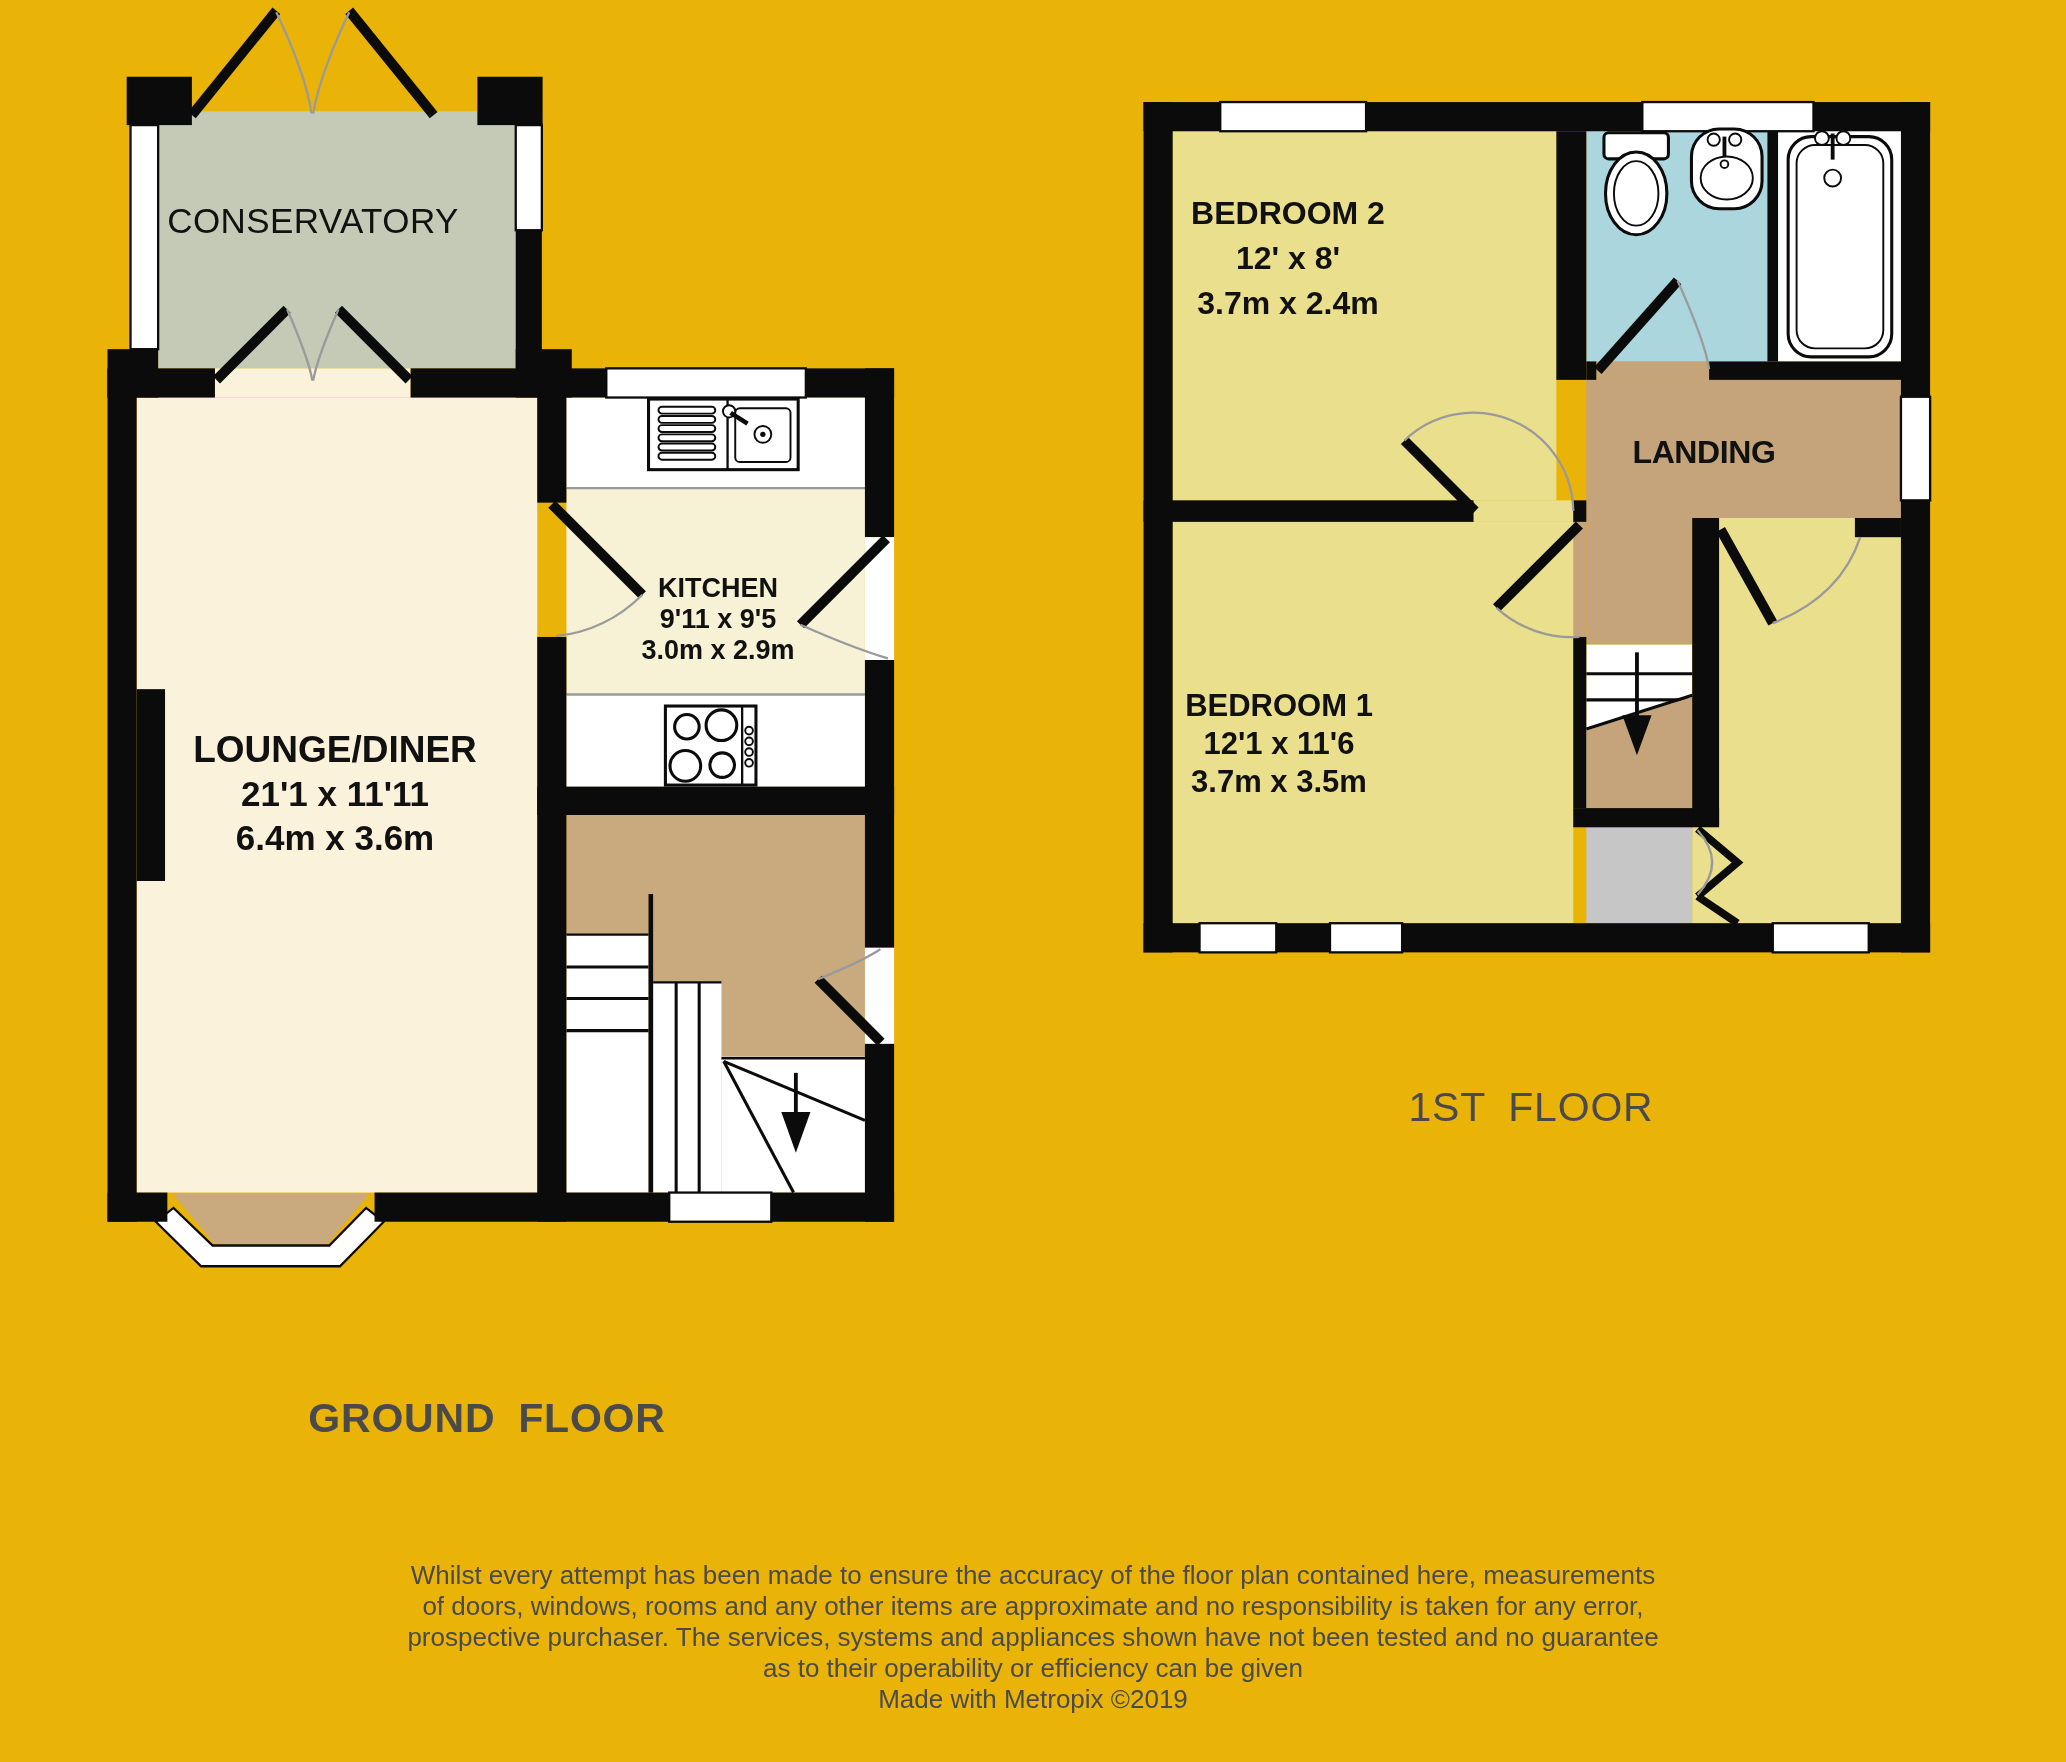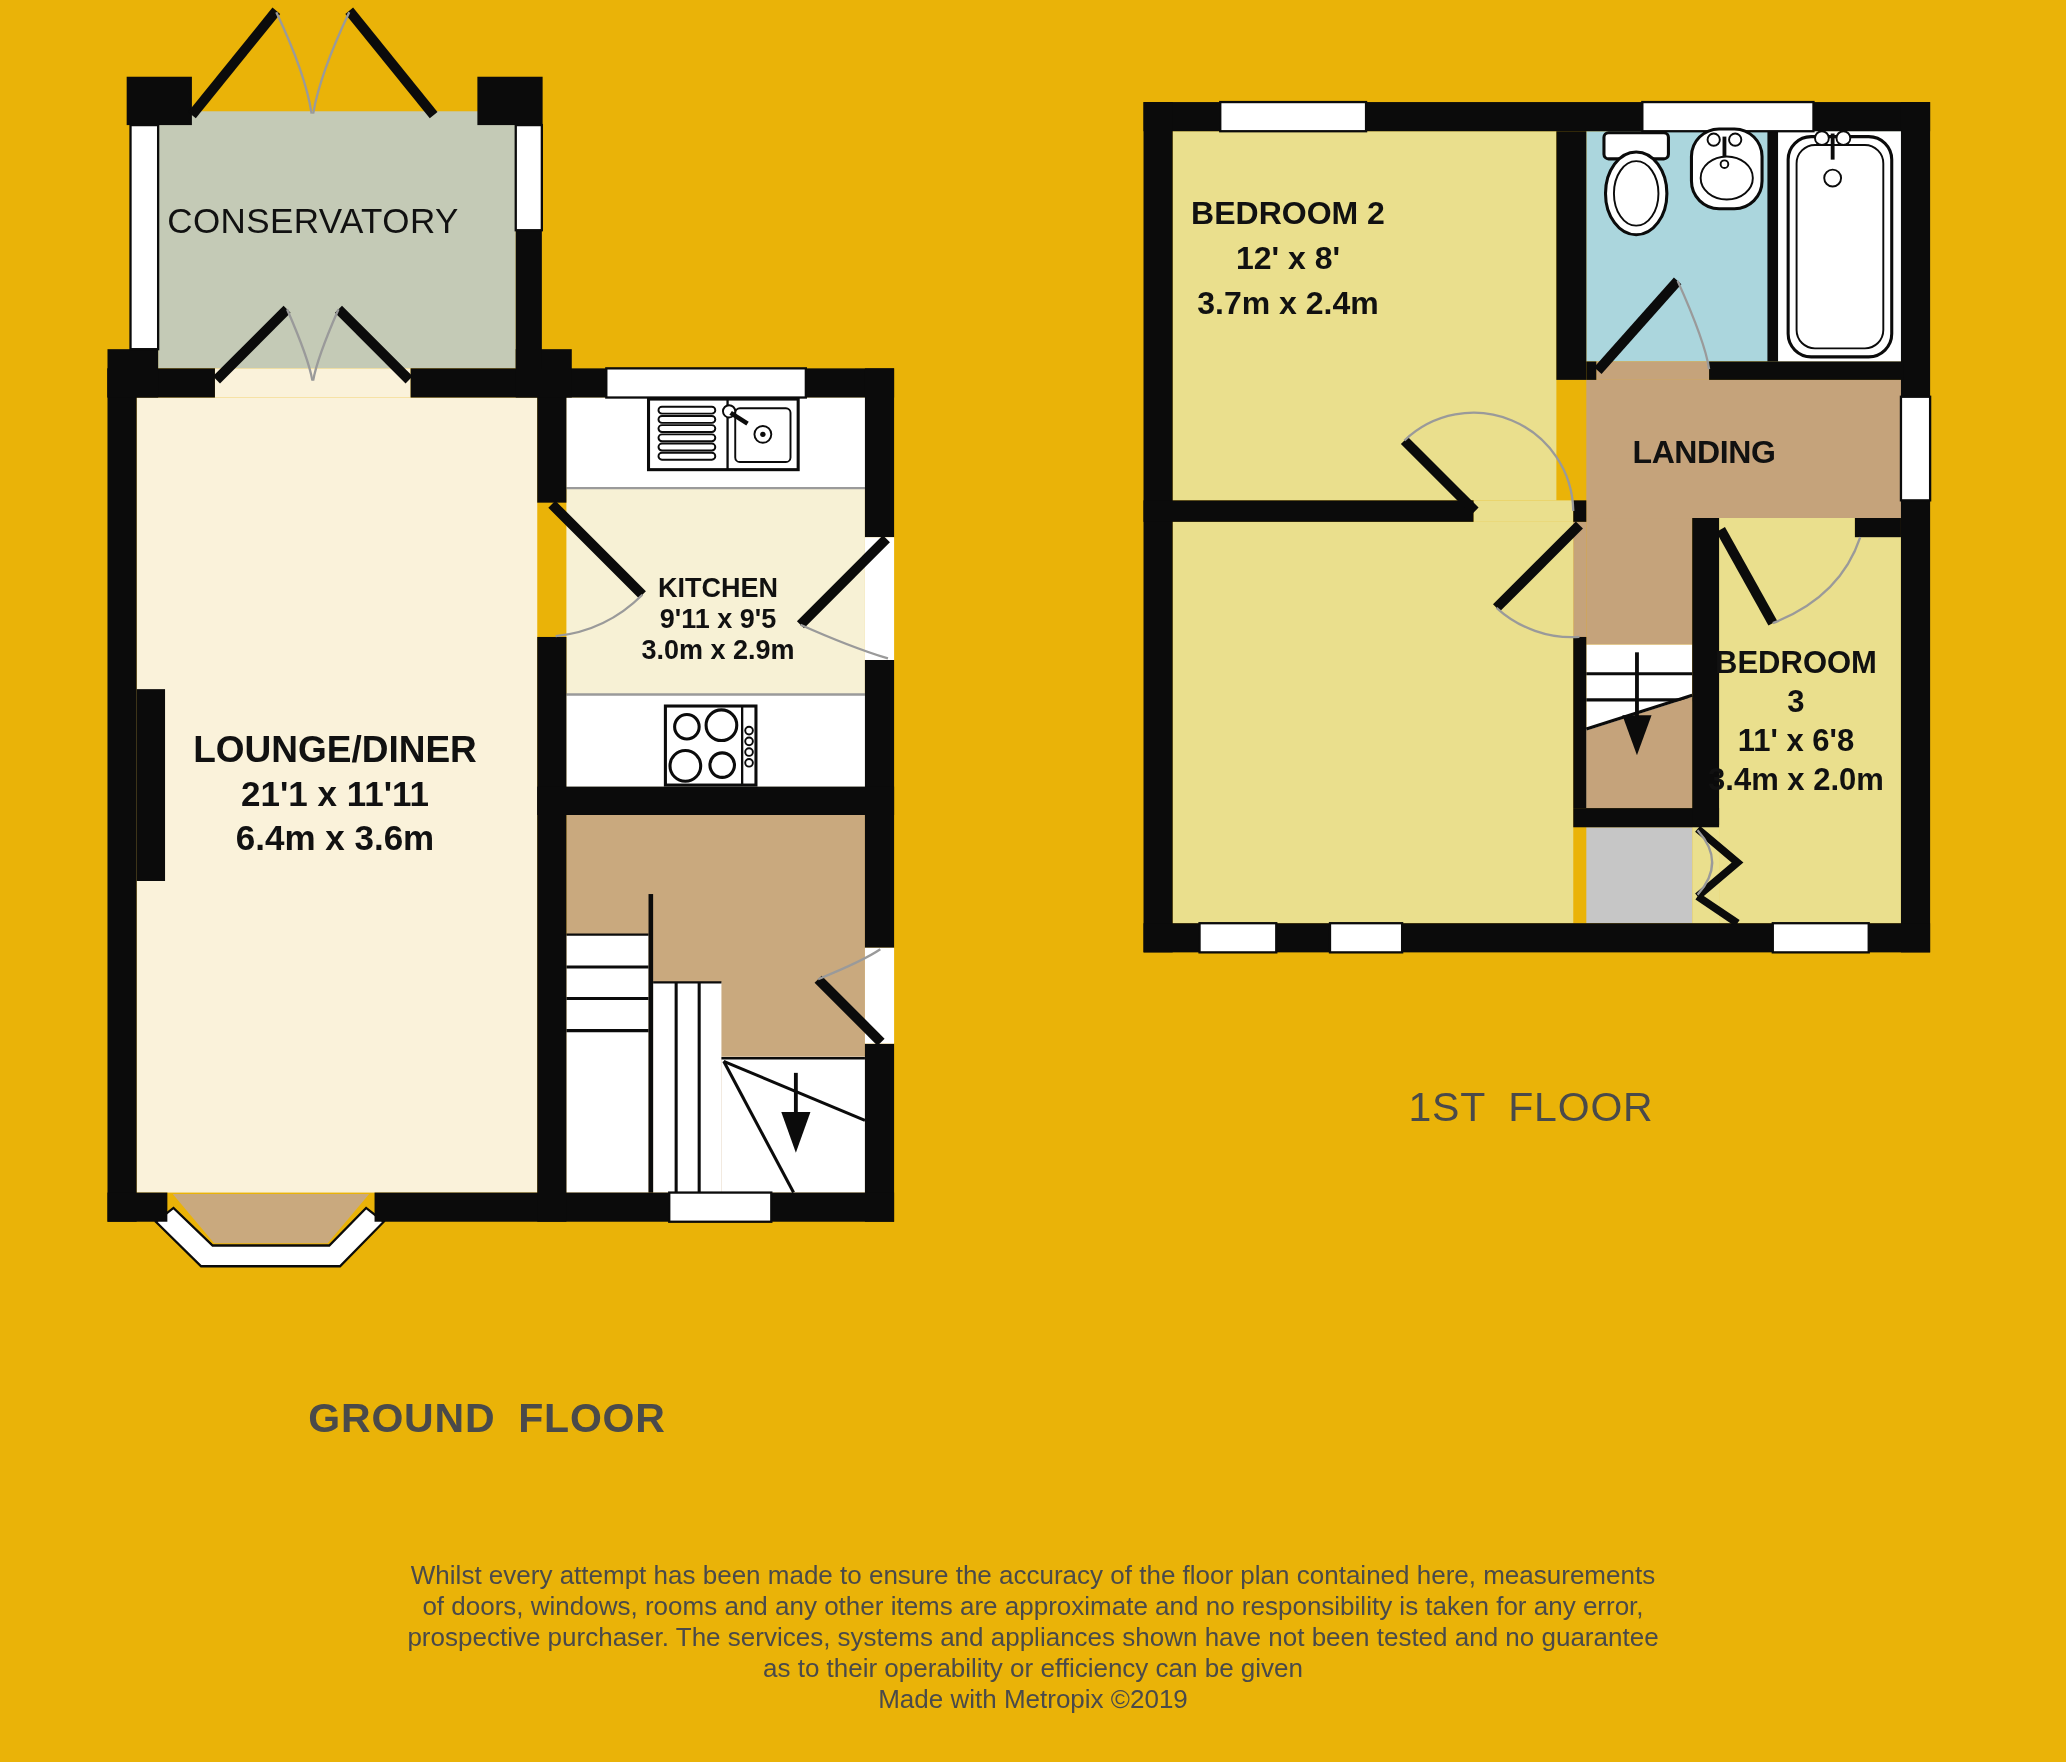--- a/index.html
+++ b/index.html
@@ -240,27 +240,26 @@
 </div>
 
 <div class="room-label" style="left:1288px;top:191px;font-size:32px;line-height:45px;">
   <div>BEDROOM 2</div>
   <div>12' x 8'</div>
   <div>3.7m x 2.4m</div>
 </div>
 
 <div class="room-label" style="left:1704px;top:434px;font-size:32px;letter-spacing:-0.4px;">LANDING</div>
 
-
-<div class="room-label" style="left:1796px;top:643px;font-size:31px;line-height:39px;">
-  <div>BEDROOM</div>
-  <div>3</div>
-  <div>11' x 6'8</div>
-  <div>3.4m x 2.0m</div>
-</div>
+<div class="room-label" style="left:1279px;top:687px;font-size:31px;line-height:38px;">
+  <div>BEDROOM 1</div>
+  <div>12'1 x 11'6</div>
+  <div>3.7m x 3.5m</div>
+</div>
+
 
 <div class="floor-label" style="left:487px;top:1395px;font-weight:bold;">GROUND FLOOR</div>
 
 <div class="floor-label" style="left:1531px;top:1084px;">1ST FLOOR</div>
 
 <div class="disclaimer" style="top:1560px;">
   <div>Whilst every attempt has been made to ensure the accuracy of the floor plan contained here, measurements</div>
   <div>of doors, windows, rooms and any other items are approximate and no responsibility is taken for any error,</div>
   <div>prospective purchaser. The services, systems and appliances shown have not been tested and no guarantee</div>
   <div>as to their operability or efficiency can be given</div>

